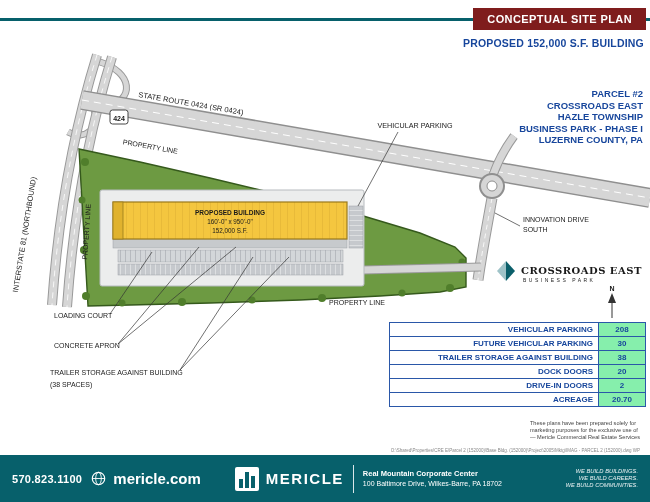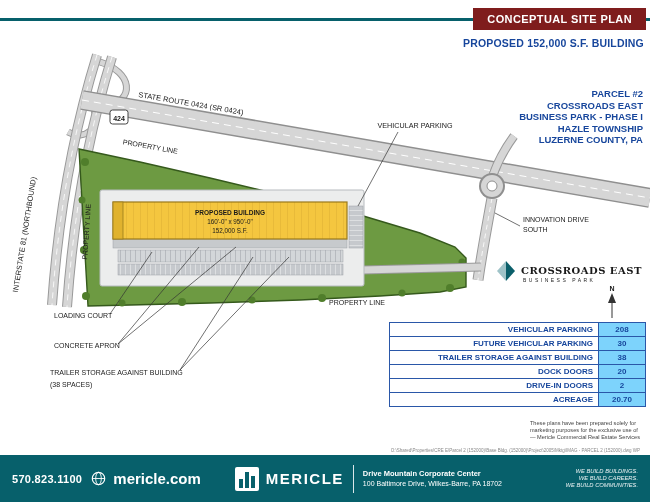--- a/index.html
+++ b/index.html
@@ -11,21 +11,21 @@
   .subtitle{position:absolute;top:37px;right:6px;color:#17469c;font-weight:bold;font-size:10.5px;letter-spacing:.2px;}
   .parcel-info{position:absolute;top:88px;right:7px;text-align:right;color:#17469c;
                font-weight:bold;font-size:9.5px;line-height:11.5px;}
   .parcel-info span{display:block;}
   .plan-svg{position:absolute;top:0;left:0;}
   svg text{font-family:"Liberation Sans",sans-serif;fill:#1a1a1a;}
   .spec-table{position:absolute;top:322px;left:389px;border-collapse:collapse;}
   .spec-table td{border:1px solid #2a57a8;color:#17469c;font-weight:bold;font-size:8px;
                  height:13px;padding:0 5px;}
   .spec-table td.lbl{text-align:right;width:198px;background:#fff;}
-  .spec-table td.val{text-align:center;width:36px;background:#7dd3fc;}
+  .spec-table td.val{text-align:center;width:36px;background:#86efac;}
   .disclaimer{position:absolute;top:420px;right:10px;font-size:5.6px;line-height:6.8px;color:#444;}
   .fileref{position:absolute;top:448px;right:10px;font-size:4.5px;color:#888;}
   .footer{position:absolute;bottom:0;left:0;right:0;height:47px;background:#07606b;color:#fff;
           display:flex;align-items:center;padding:8px 12px;box-sizing:border-box;}
   .f-phone{font-size:11px;font-weight:bold;letter-spacing:.3px;}
   .f-ico{margin:0 7px 0 9px;display:flex;align-items:center;}
   .f-site{font-size:15px;font-weight:bold;}
   .f-logo{display:flex;align-items:center;margin-left:34px;gap:7px;}
   .f-mark{width:24px;height:24px;background:#fff;border-radius:2px;display:flex;
           align-items:flex-end;justify-content:center;gap:2px;padding:3px;box-sizing:border-box;}
@@ -177,22 +177,22 @@
       <polygon points="9,0 18,10 9,20" fill="#0b5f6a"></polygon>
       <polygon points="9,0 0,10 9,20" fill="#9fc3c8"></polygon>
       <text x="24" y="13" font-size="10" font-weight="bold" letter-spacing="0.5" style="font-family:'DejaVu Serif',serif" fill="#123a7a">CROSSROADS EAST</text>
       <text x="26" y="21" font-size="5" letter-spacing="2.5" fill="#123a7a">BUSINESS PARK</text>
     </g>
   </svg>
 
   <div class="parcel-info">
     <span>PARCEL #2</span>
     <span>CROSSROADS EAST</span>
+    <span>HAZLE TOWNSHIP</span>
     <span>BUSINESS PARK - PHASE I</span>
-    <span>HAZLE TOWNSHIP</span>
     <span>LUZERNE COUNTY, PA</span>
   </div>
 
   <table class="spec-table">
     <tbody>
       <tr>
         <td class="lbl">VEHICULAR PARKING</td>
         <td class="val">208</td>
       </tr>
       <tr>
@@ -239,21 +239,21 @@
     <div class="f-logo">
       <span class="f-mark">
           <i></i>
           <i></i>
           <i></i>
         </span>
       <span class="f-logo-text">MERICLE</span>
     </div>
     <div class="f-div"></div>
     <div>
-      <div class="f-addr1">Drive Mountain Corporate Center</div>
+      <div class="f-addr1">Real Mountain Corporate Center</div>
       <div class="f-addr2">100 Baltimore Drive, Wilkes-Barre, PA 18702</div>
     </div>
 
     <div class="f-tag">
       <div>WE BUILD BUILDINGS.</div>
       <div>WE BUILD CAREERS.</div>
       <div>WE BUILD COMMUNITIES.</div>
     </div>
   </div>
 

